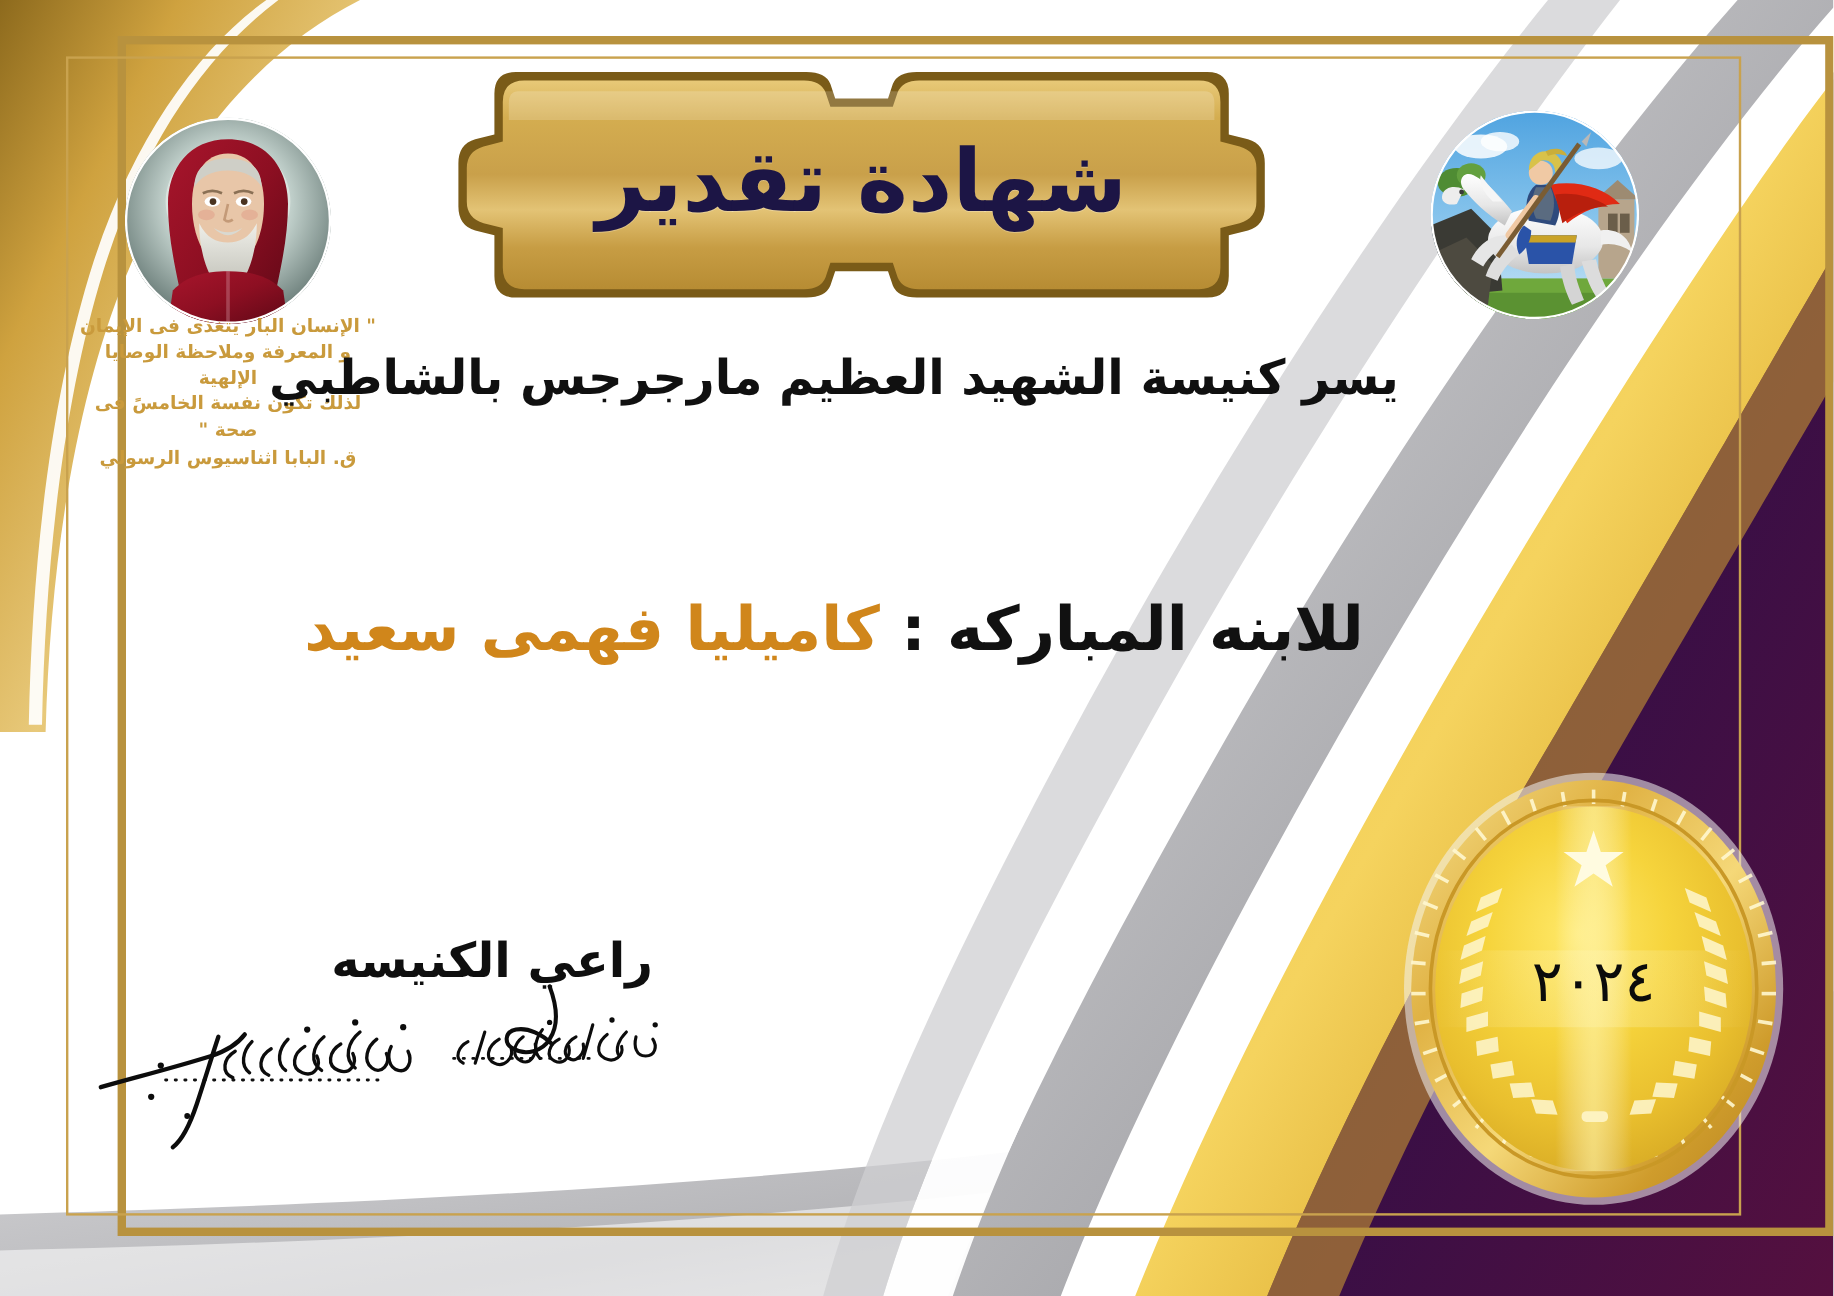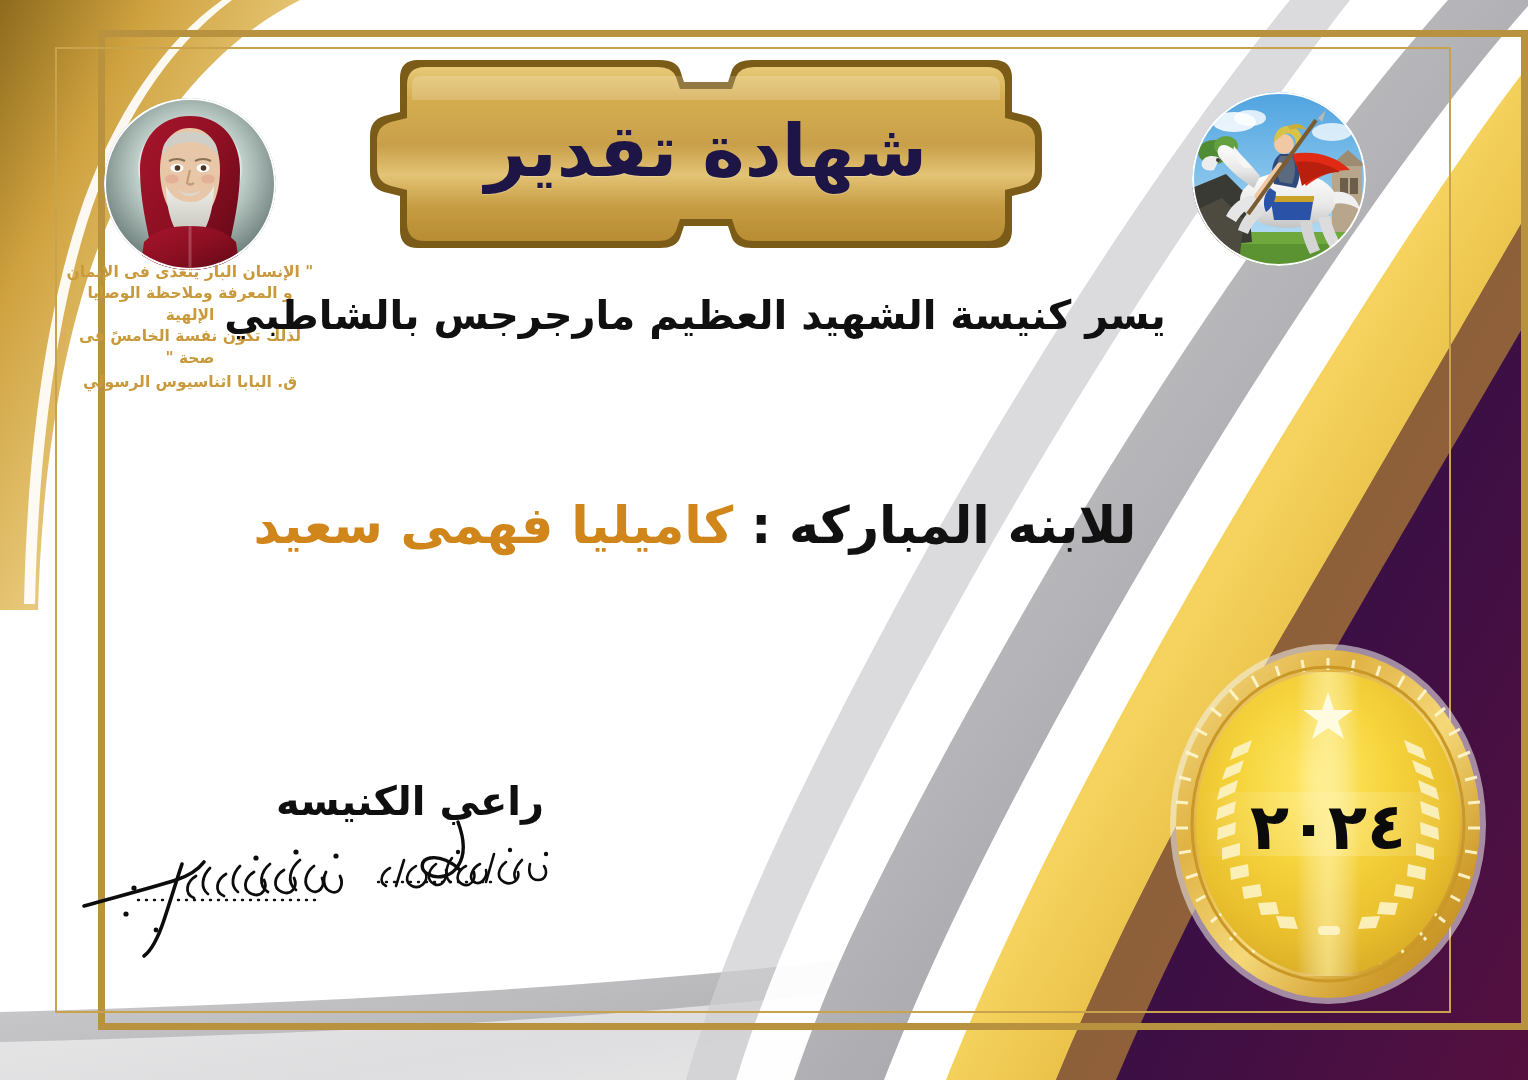--- a/index.html
+++ b/index.html
@@ -25,21 +25,21 @@
   .border-inner{
     position:absolute;left:55px;top:47px;
     width:1396px;height:966px;
     border:2.5px solid #c9a24e;
     box-sizing:border-box;
     pointer-events:none;
   }
 
   
   .banner{
-    position:absolute;left:360px;top:56px;width:692px;height:196px;
+    position:absolute;left:372px;top:56px;width:692px;height:196px;
   }
   .banner svg{width:100%;height:100%;display:block;}
   .banner-text{
     position:absolute;inset:0;display:flex;align-items:center;justify-content:center;
     font-size:72px;font-weight:bold;color:#1c1545;
     letter-spacing:1px;
     text-shadow:0 1px 0 rgba(255,255,255,.25);
     padding-bottom:6px;box-sizing:border-box;
   }
 
@@ -93,21 +93,21 @@
   .sig-area{position:absolute;left:60px;top:820px;width:600px;height:140px;}
   .sig-area svg{width:100%;height:100%;display:block;}
 
   
   .medal{
     position:absolute;left:1168px;top:640px;width:320px;height:368px;
   }
   .medal svg{width:100%;height:100%;display:block;}
   .medal-year{
     position:absolute;left:0;right:0;top:150px;
-    text-align:center;font-size:64px;font-weight:bold;color:#0b0b0b;
+    text-align:center;font-size:48px;font-weight:normal;color:#0b0b0b;
     direction:rtl;letter-spacing:2px;
   }
 </style>
 </head>
 <body>
 
 <div id="cert">
 
   <div class="bg-layer">
     <svg viewBox="0 0 1528 1080" preserveAspectRatio="none">

